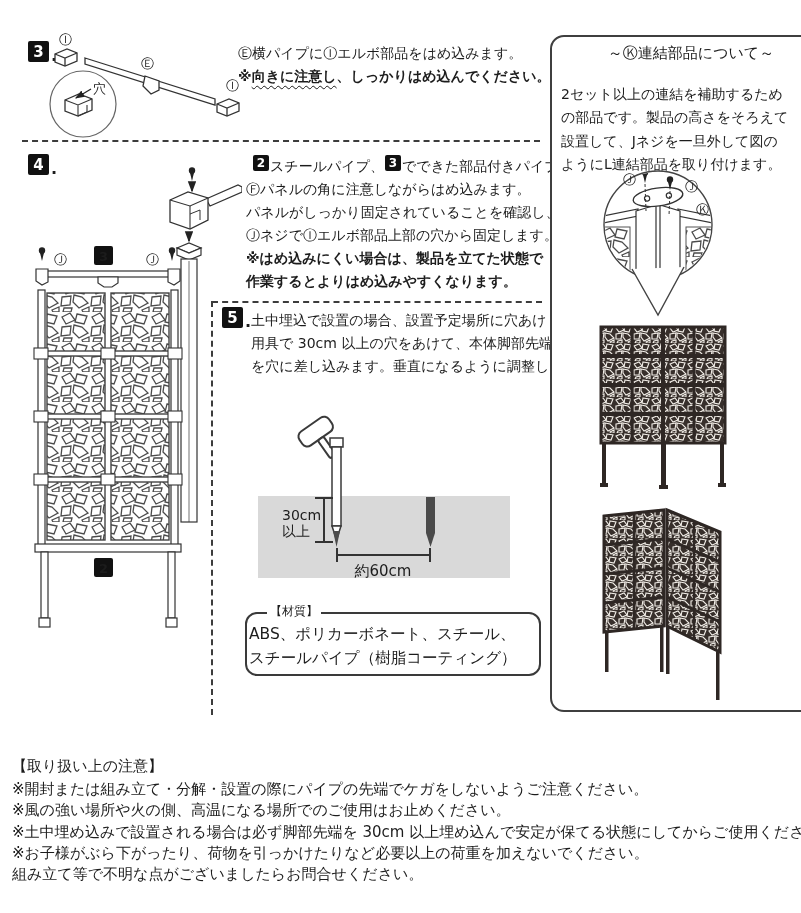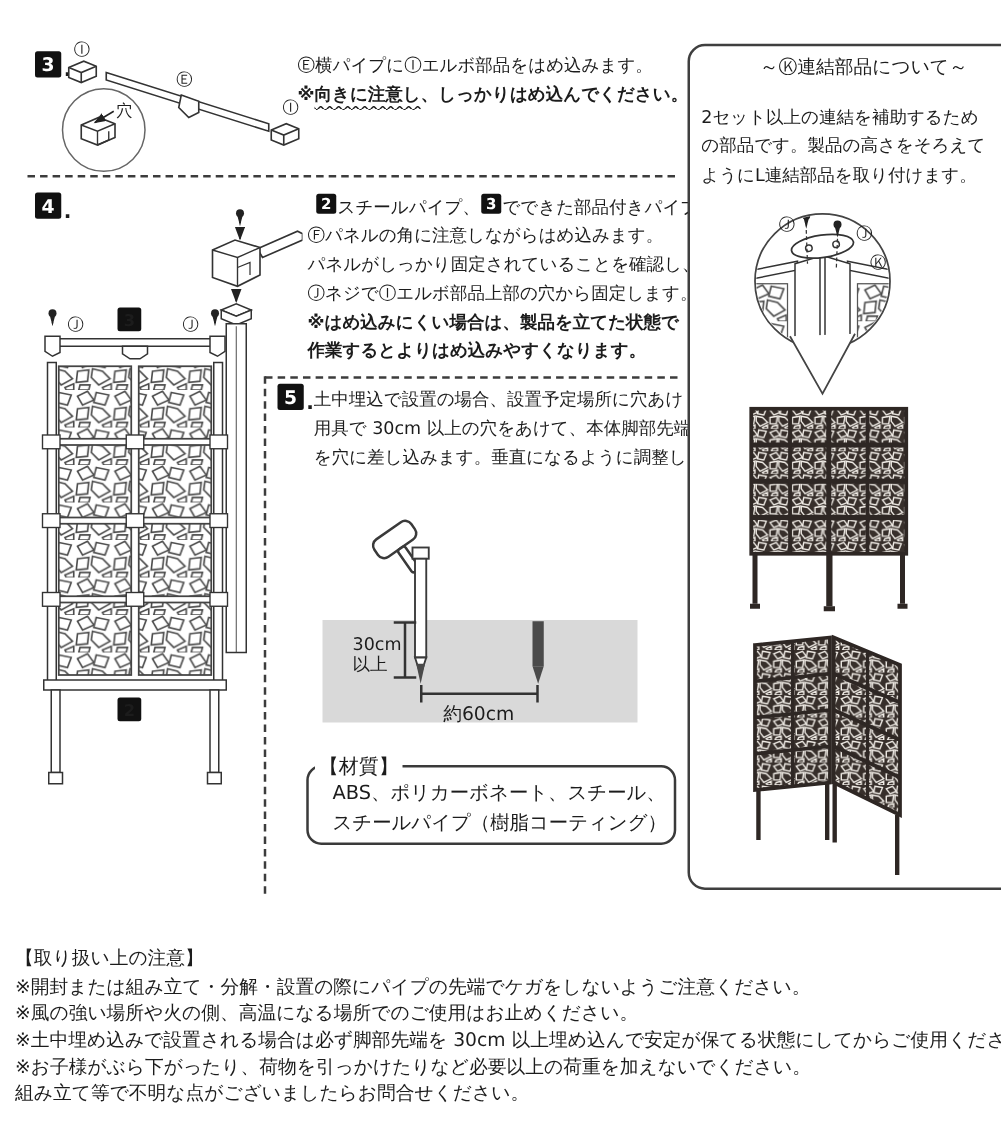--- a/index.html
+++ b/index.html
@@ -23,22 +23,22 @@
     font-weight:bold; align-items:center; justify-content:center; border-radius:2px;
     vertical-align:-2px; margin:0 1px; flex:0 0 auto;
   }
   .wavy { text-decoration:underline; text-decoration-style:wavy; text-underline-offset:4px; text-decoration-thickness:1px; }
   .dash-h { position:absolute; border-top:2px dashed #3c3c3c; }
   .dash-v { position:absolute; border-left:2px dashed #3c3c3c; }
   .kpanel { position:absolute; left:550px; top:35px; width:282px; height:677px; border:2px solid #3f3f3f; border-radius:14px; background:#fff; }
   .ktitle { position:absolute; top:7px; left:0; width:100%; text-align:center; font-size:15px; font-weight:500; }
   .klines { position:absolute; top:46px; left:9px; font-size:14px; line-height:23.3px; white-space:nowrap; }
   .matbox { position:absolute; left:245px; top:612px; width:296px; height:64px; border:2px solid #3a3a3a; border-radius:12px; background:#fff; }
-  .mtitle { position:absolute; top:-11px; left:5px; background:#fff; padding:0 3px; font-size:16px; }
-  .mbody { padding:8px 19px; font-size:15.5px; line-height:24px; white-space:nowrap; }
+  .mtitle { position:absolute; top:-11px; left:20px; background:#fff; padding:0 3px; font-size:12px; }
+  .mbody { padding:8px 2px; font-size:15.5px; line-height:24px; white-space:nowrap; }
   .notes { position:absolute; left:12px; top:756px; font-size:15px; line-height:21.2px; white-space:nowrap; }
   .notes .ntitle { margin-bottom:2px; }
   svg text { fill:#1c1c1c; }
   .svglbl { font-size:13px; }
 </style>
 </head>
 <body>
 
 <div id="canvas">
 
@@ -269,20 +269,21 @@
       <div>ABS、ポリカーボネート、スチール、</div>
       <div>スチールパイプ（樹脂コーティング）</div>
     </div>
   </div>
 
   <div class="kpanel">
     <div class="ktitle">～Ⓚ連結部品について～</div>
     <div class="klines">
       <div>2セット以上の連結を補助するため</div>
       <div>の部品です。製品の高さをそろえて</div>
+      <div>設置して、Jネジを一旦外して図の</div>
       <div>ようにL連結部品を取り付けます。</div>
     </div>
 
     <svg class="abs" style="left:18px;top:130px" width="180" height="160" viewBox="0 0 180 160">
       <circle cx="88" cy="58" r="54" fill="#fff" stroke="#444" stroke-width="1.4"></circle>
       <g clip-path="url(#kclip)">
         <g fill="#fff" stroke="#333" stroke-width="1.2">
           <polygon points="28,50 68,42 68,49 28,57"></polygon>
           <polygon points="108,42 148,50 148,57 108,49"></polygon>
           <polygon points="66,44 86,38 86,104 66,110"></polygon>

